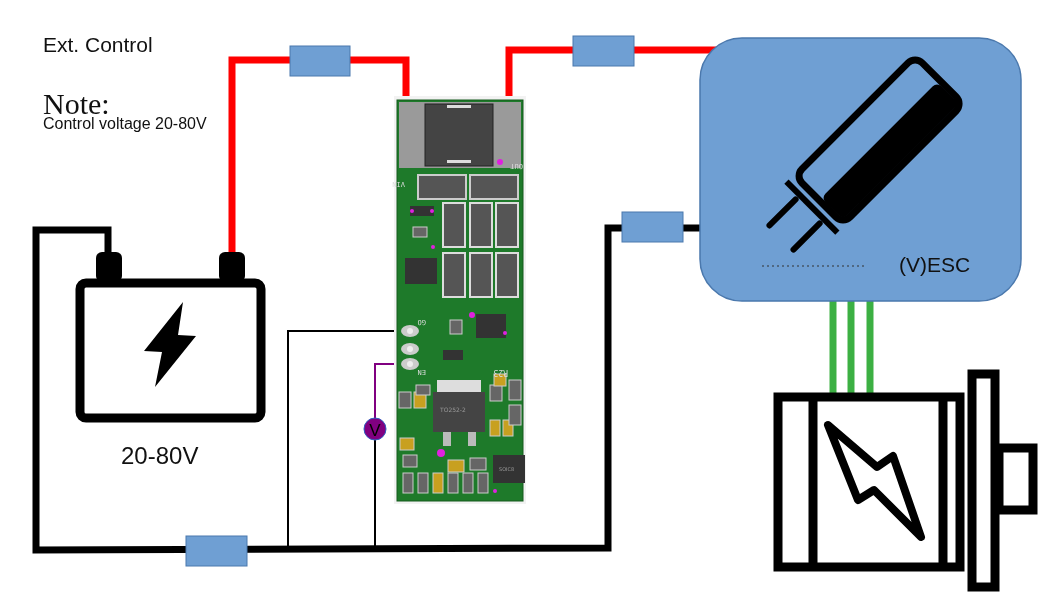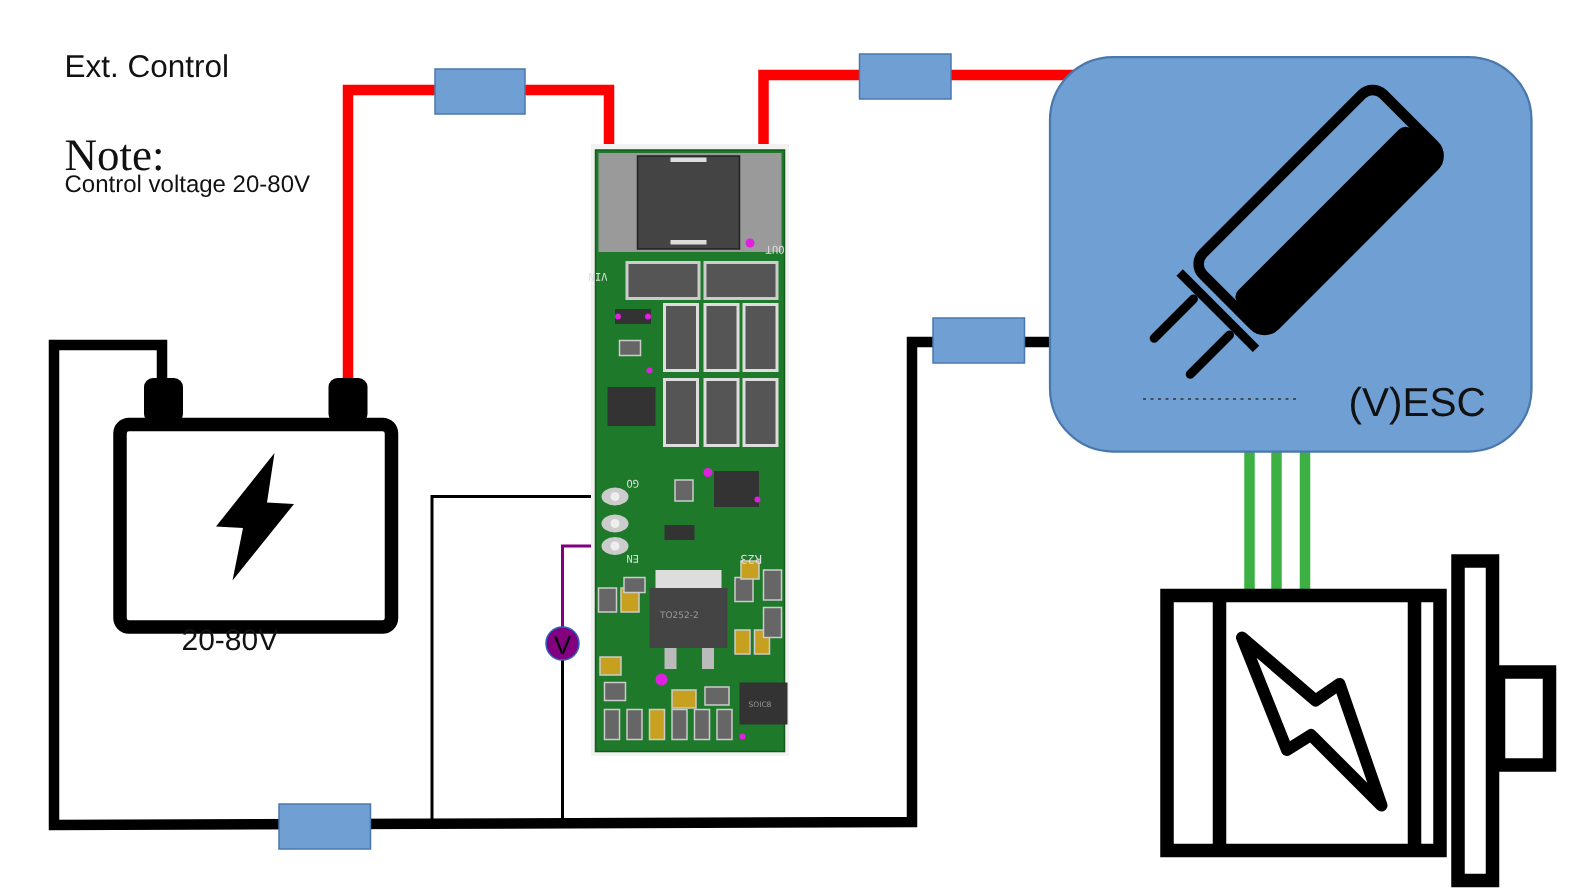--- a/index.html
+++ b/index.html
@@ -2,22 +2,22 @@
 <html><head>
 <meta charset="utf-8">
 <style>
   html, body { margin: 0; padding: 0; background: #ffffff; }
   body { width: 1058px; height: 595px; position: relative; overflow: hidden;
          font-family: "Liberation Sans", sans-serif; }
   .txt { position: absolute; color: #111; white-space: nowrap; }
   #ext-control { left: 43px; top: 33px; font-size: 21px; }
   #note-title  { left: 43px; top: 87px; font-size: 30px; font-family: Liberation Serif, serif; }
   #note-body   { left: 43px; top: 115px; font-size: 16px; }
-  #battery-label { left: 121px; top: 416px; font-size: 20px; }
-  #esc-label { left: 899px; top: 253px; font-size: 27px; }
+  #battery-label { left: 121px; top: 442px; font-size: 24px; }
+  #esc-label { left: 899px; top: 253px; font-size: 21px; }
   svg#diagram { position: absolute; left: 0; top: 0; }
 </style>
 </head>
 <body>
 
 <svg id="diagram" width="1058" height="595" viewBox="0 0 1058 595">
 
   <polyline points="232,262 232,60 406,60 406,168" fill="none" stroke="#ff0000" stroke-width="7"></polyline>
 
   <polyline points="509,166 509,50 720,50" fill="none" stroke="#ff0000" stroke-width="7"></polyline>

